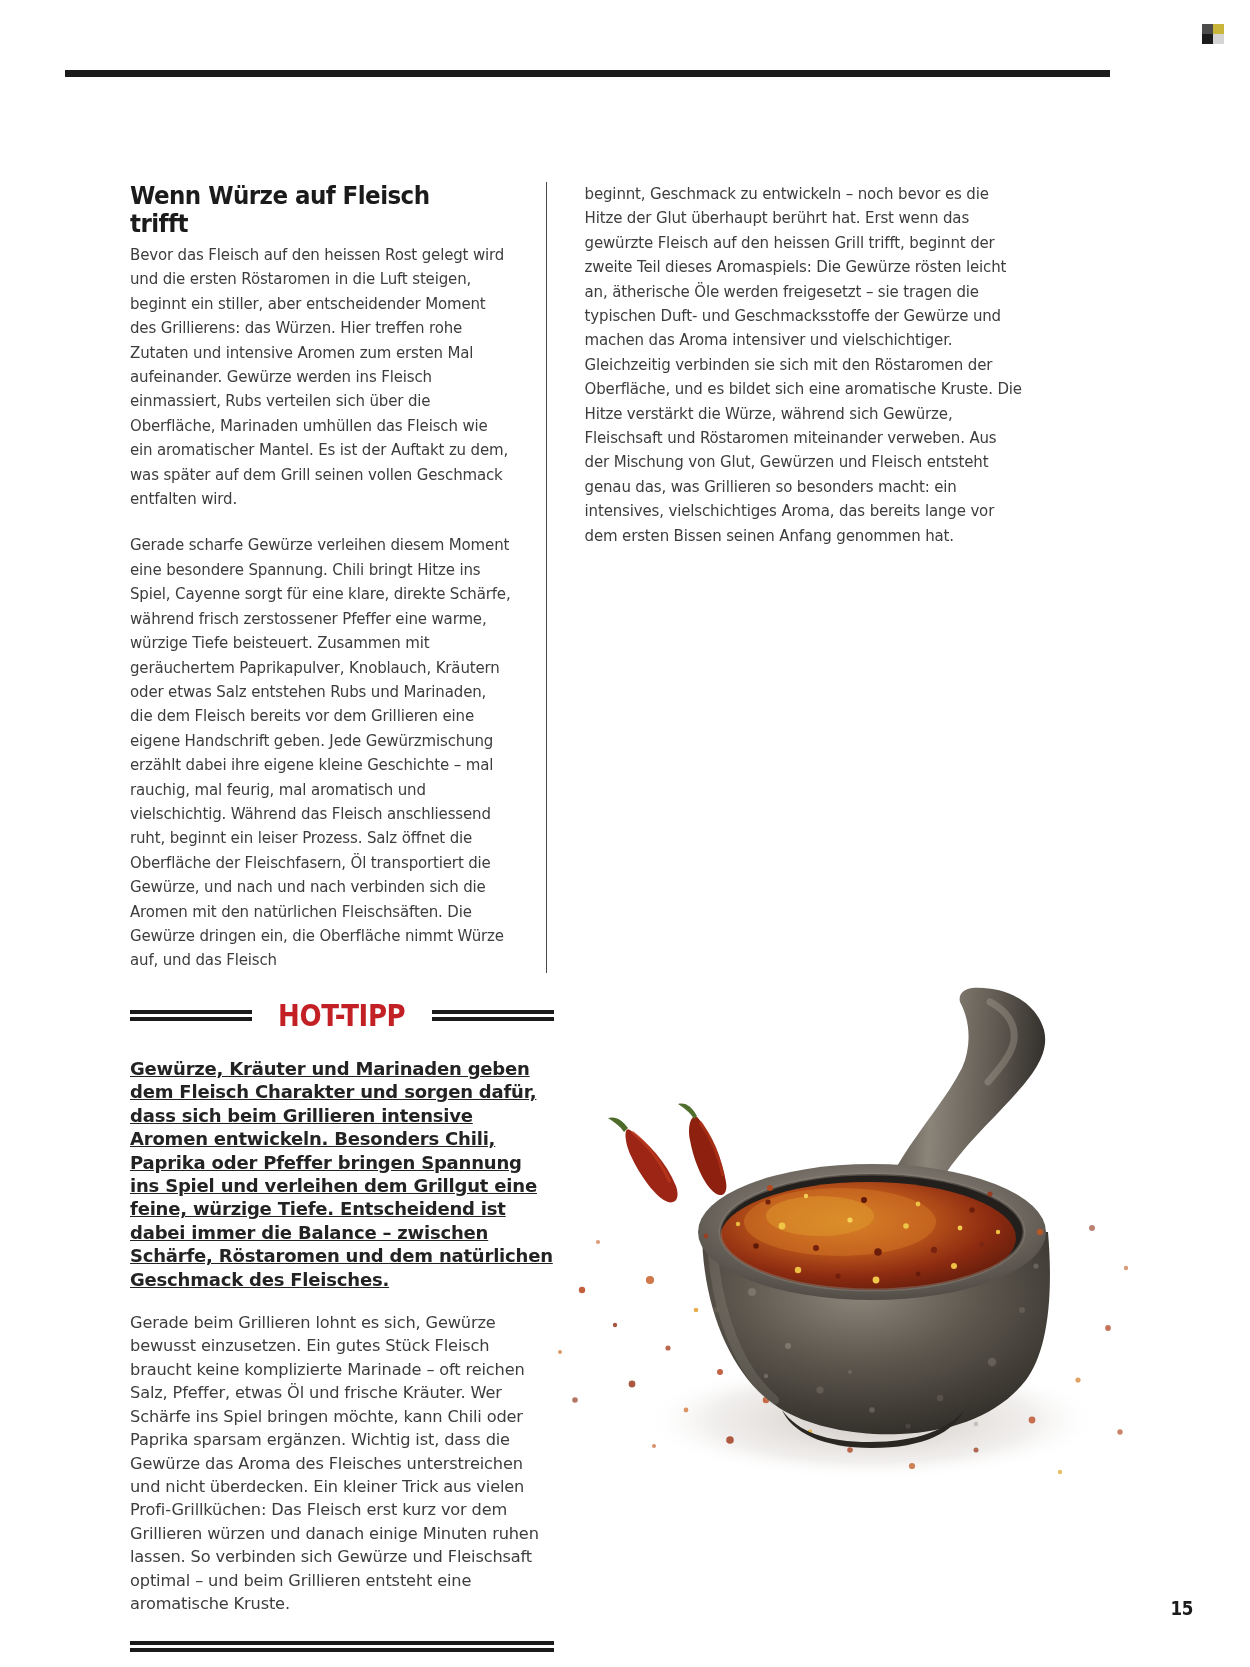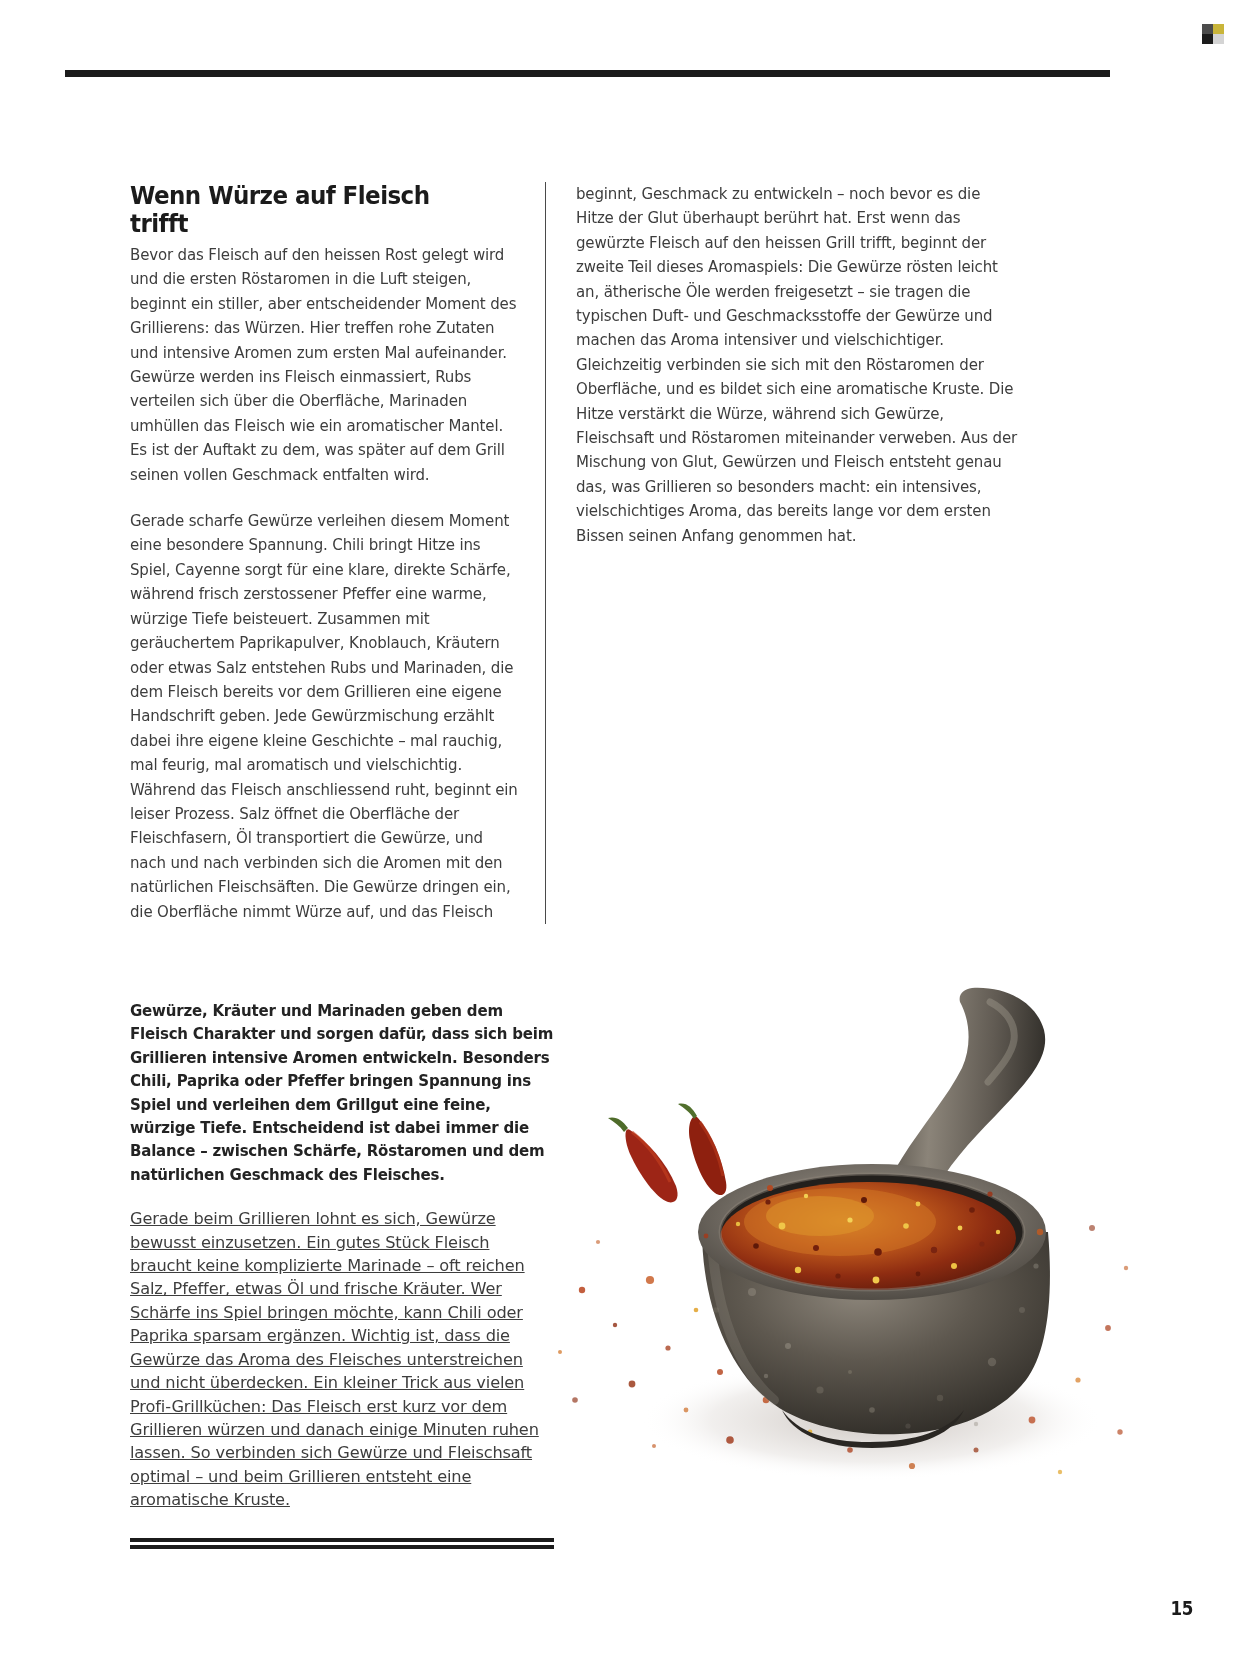--- a/index.html
+++ b/index.html
@@ -36,21 +36,21 @@
     background: #1b1b1b;
   }
 
   
   .article {
     position: absolute;
     left: 130px;
     top: 182px;
     width: 892px;
     display: flex;
-    gap: 0;
+    gap: 8px;
   }
   .col-left {
     width: 415px;
     padding-right: 26px;
     box-sizing: border-box;
   }
   .col-divider {
     width: 1px;
     background: #4a4a4a;
     align-self: stretch;
@@ -152,34 +152,34 @@
     font-size: 31px;
     font-weight: 700;
     color: #c32026;
     letter-spacing: -0.5px;
     transform: scaleX(0.84);
     white-space: nowrap;
     line-height: 1;
   }
 
   p.tip-bold {
-    font-size: 15px;
+    font-size: 18px;
     line-height: 23.4px;
     font-weight: 700;
     color: #232323;
     margin: 0 0 20px 0;
     letter-spacing: -0.2px;
+    text-decoration: underline;
   }
   p.tip-body {
     font-size: 16.2px;
     line-height: 23.4px;
     margin: 0;
     color: #3d3d3d;
     letter-spacing: -0.15px;
-    text-decoration: underline;
   }
 
   .hottipp-footrule {
     margin-top: 26px;
     height: 11px;
     position: relative;
   }
   .hottipp-footrule::before,
   .hottipp-footrule::after {
     content: "";
@@ -238,20 +238,25 @@
   <div class="col-divider"></div>
 
   <div class="col-right">
 
 
     <p class="body">beginnt, Geschmack zu entwickeln – noch bevor es die Hitze der Glut überhaupt berührt hat. Erst wenn das gewürzte Fleisch auf den heissen Grill trifft, beginnt der zweite Teil dieses Aromaspiels: Die Gewürze rösten leicht an, ätherische Öle werden freigesetzt – sie tragen die typischen Duft- und Geschmacksstoffe der Gewürze und machen das Aroma intensiver und vielschichtiger. Gleichzeitig verbinden sie sich mit den Röstaromen der Oberfläche, und es bildet sich eine aromatische Kruste. Die Hitze verstärkt die Würze, während sich Gewürze, Fleischsaft und Röstaromen miteinander verweben. Aus der Mischung von Glut, Gewürzen und Fleisch entsteht genau das, was Grillieren so besonders macht: ein intensives, vielschichtiges Aroma, das bereits lange vor dem ersten Bissen seinen Anfang genommen hat.</p>
   </div>
 </div>
 
 <div class="hottipp">
+  <div class="hottipp-head">
+    <div class="rule-pair"></div>
+    <div class="hottipp-title">HOT-TIPP</div>
+    <div class="rule-pair"></div>
+  </div>
   <p class="tip-bold">Gewürze, Kräuter und Marinaden geben dem Fleisch Charakter und sorgen dafür, dass sich beim Grillieren intensive Aromen entwickeln. Besonders Chili, Paprika oder Pfeffer bringen Spannung ins Spiel und verleihen dem Grillgut eine feine, würzige Tiefe. Entscheidend ist dabei immer die Balance – zwischen Schärfe, Röstaromen und dem natürlichen Geschmack des Fleisches.</p>
   <p class="tip-body">Gerade beim Grillieren lohnt es sich, Gewürze bewusst einzusetzen. Ein gutes Stück Fleisch braucht keine komplizierte Marinade – oft reichen Salz, Pfeffer, etwas Öl und frische Kräuter. Wer Schärfe ins Spiel bringen möchte, kann Chili oder Paprika sparsam ergänzen. Wichtig ist, dass die Gewürze das Aroma des Fleisches unterstreichen und nicht überdecken. Ein kleiner Trick aus vielen Profi-Grillküchen: Das Fleisch erst kurz vor dem Grillieren würzen und danach einige Minuten ruhen lassen. So verbinden sich Gewürze und Fleischsaft optimal – und beim Grillieren entsteht eine aromatische Kruste.</p>
   <div class="hottipp-footrule"></div>
 </div>
 
 <div class="photo">
   <svg width="640" height="560" viewBox="0 0 640 560">
     <defs>
       <radialGradient id="bowlOuter" cx="45%" cy="30%" r="75%">
         <stop offset="0%" stop-color="#8d867b"></stop>

